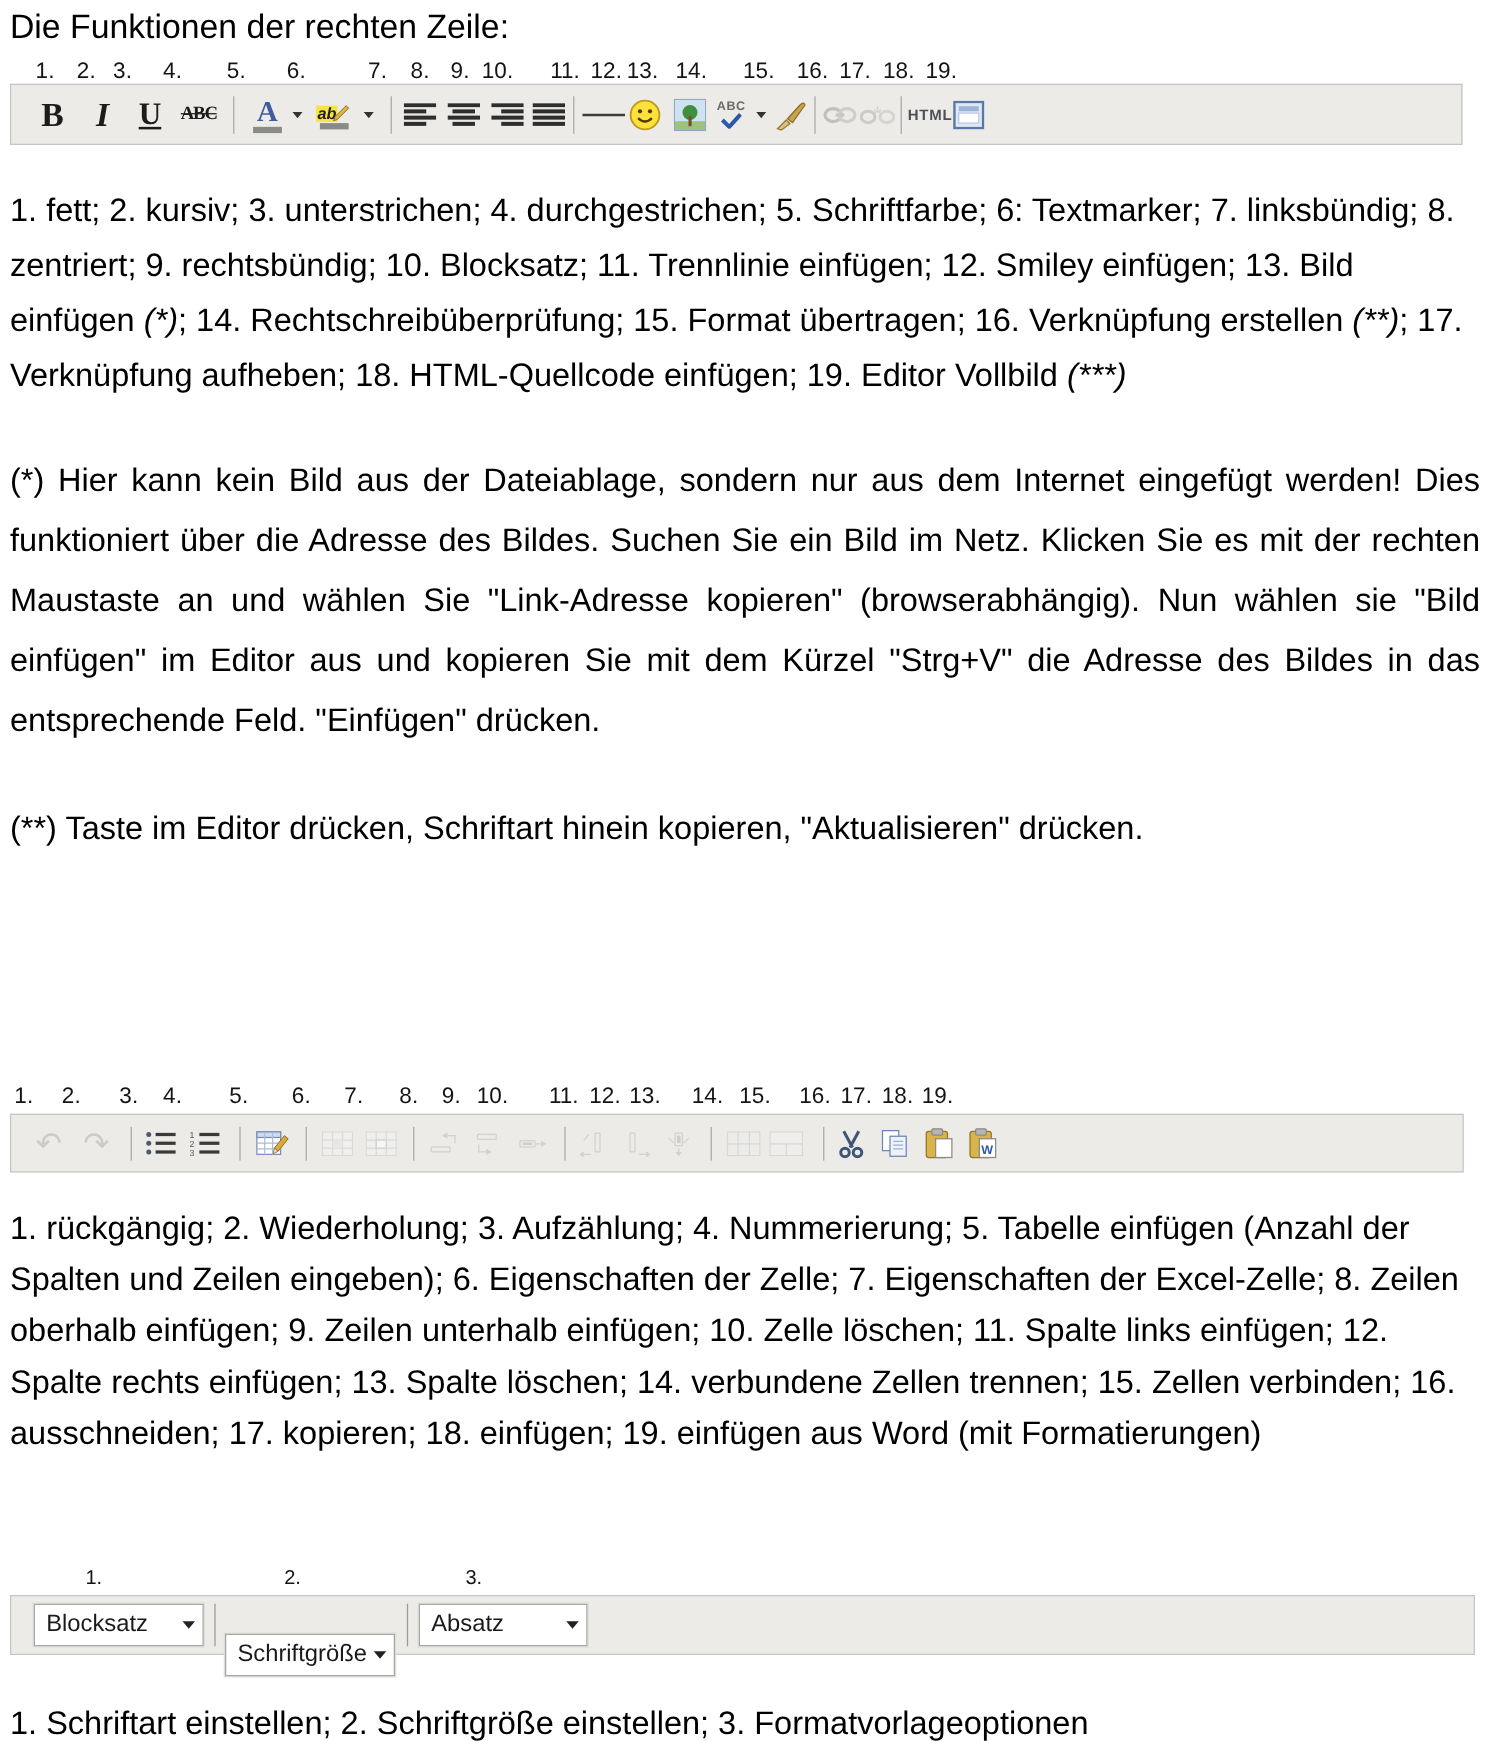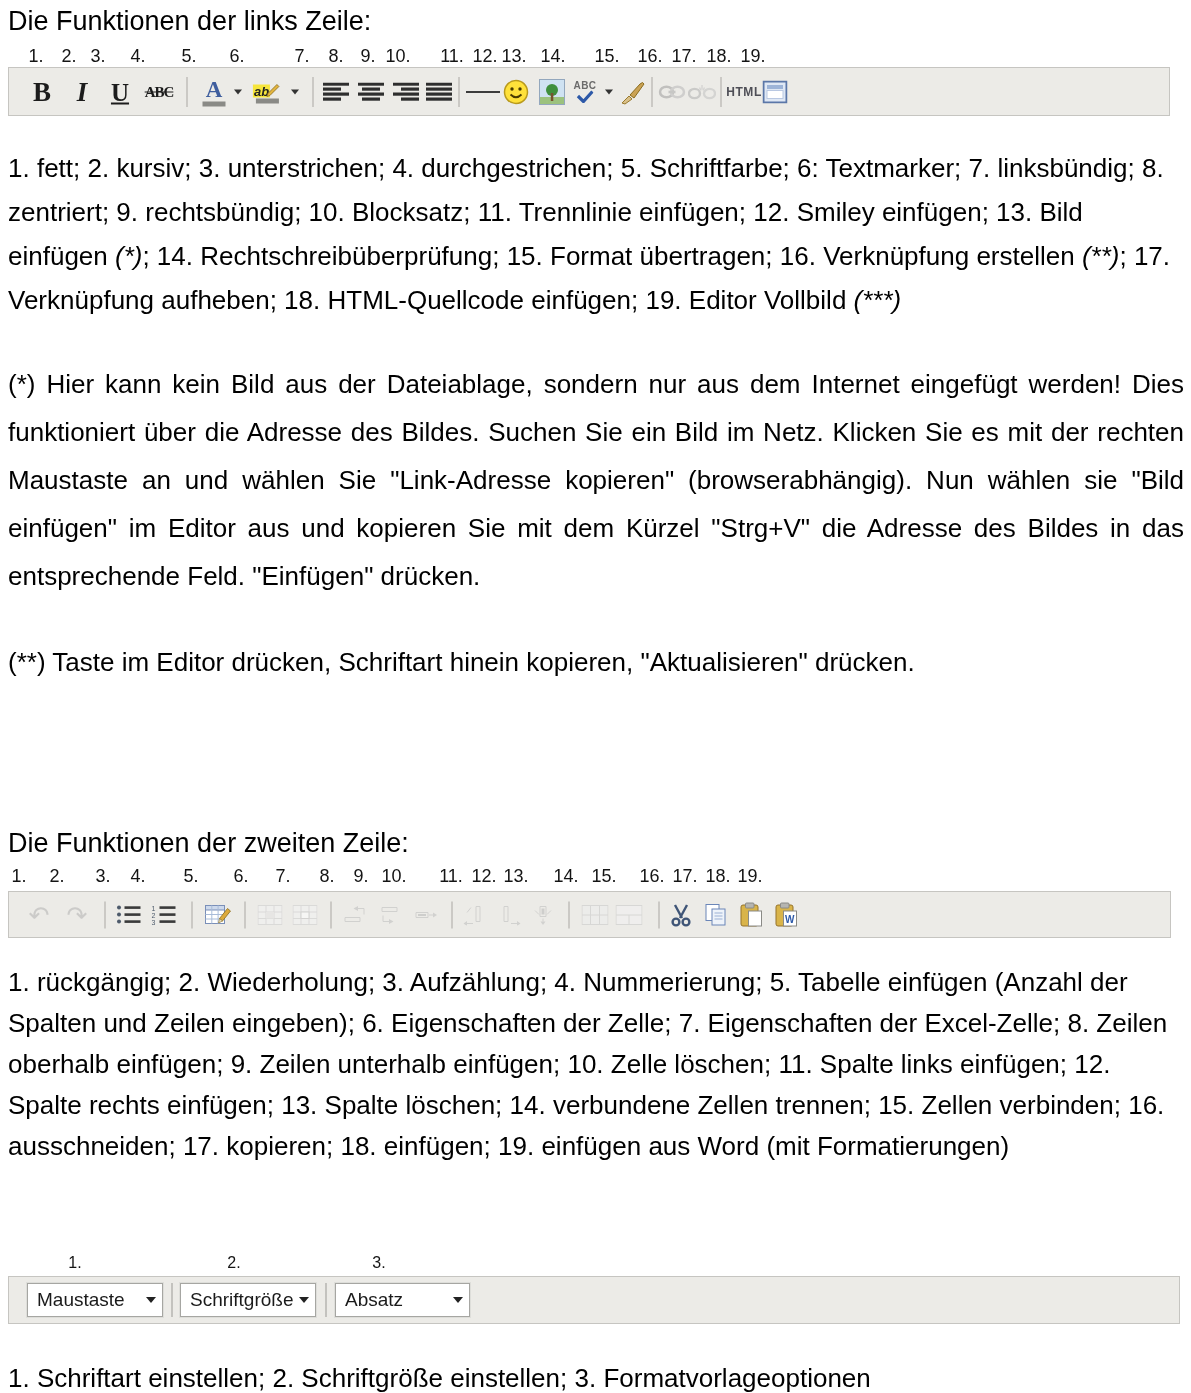--- a/index.html
+++ b/index.html
@@ -28,21 +28,21 @@
   .sel-label{font-size:19px;padding-left:9px;flex:1;color:#1a1a1a;white-space:nowrap;overflow:hidden;}
   .sel-arrow{width:22px;display:flex;justify-content:center;align-items:center;}
   .sel-tri{width:0;height:0;border-left:5px solid transparent;border-right:5px solid transparent;border-top:6px solid #222;}
   .htmlTxt{font-size:12px;font-weight:bold;color:#4f4f57;letter-spacing:.6px;}
 </style>
 </head>
 <body>
 
 <div class="page">
 
-  <div class="hd" style="top:6px">Die Funktionen der links Zeile:</div>
+  <div class="hd" style="top:6px">Die Funktionen der rechten Zeile:</div>
   <div class="numrow" style="top:46px" data-numbers="toolbar1">
       <span class="num" style="left: 36px;">1.</span>
       <span class="num" style="left: 69px;">2.</span>
       <span class="num" style="left: 98px;">3.</span>
       <span class="num" style="left: 138px;">4.</span>
       <span class="num" style="left: 189px;">5.</span>
       <span class="num" style="left: 237px;">6.</span>
       <span class="num" style="left: 302px;">7.</span>
       <span class="num" style="left: 336px;">8.</span>
       <span class="num" style="left: 368px;">9.</span>
@@ -189,21 +189,20 @@
           <rect x="4.5" y="4.5" width="16" height="4" fill="#9db4d8"></rect>
           <rect x="4.5" y="10" width="16" height="8" fill="#ffffff" stroke="#b9c8e2"></rect>
         </svg>
       </div>
     </div>
 
   <div class="para" style="top:146px"><span>1. fett; 2. kursiv; 3. unterstrichen; 4. durchgestrichen; 5. Schriftfarbe; 6: Textmarker; 7. linksbündig; 8. zentriert; 9. rechtsbündig; 10. Blocksatz; 11. Trennlinie einfügen; 12. Smiley einfügen; 13. Bild einfügen </span><span style="font-style: italic;">(*)</span><span>; 14. Rechtschreibüberprüfung; 15. Format übertragen; 16. Verknüpfung erstellen </span><span style="font-style: italic;">(**)</span><span>; 17. Verknüpfung aufheben; 18. HTML-Quellcode einfügen; 19. Editor Vollbild </span><span style="font-style: italic;">(***)</span></div>
   <div class="para just" style="top:360px;line-height:48px">(*) Hier kann kein Bild aus der Dateiablage, sondern nur aus dem Internet eingefügt werden! Dies funktioniert über die Adresse des Bildes. Suchen Sie ein Bild im Netz. Klicken Sie es mit der rechten Maustaste an und wählen Sie "Link-Adresse kopieren" (browserabhängig). Nun wählen sie "Bild einfügen" im Editor aus und kopieren Sie mit dem Kürzel "Strg+V" die Adresse des Bildes in das entsprechende Feld. "Einfügen" drücken.</div>
   <div class="para" style="top:640px">(**) Taste im Editor drücken, Schriftart hinein kopieren, "Aktualisieren" drücken.</div>
 
-  <div class="hd" style="top:828px">Die Funktionen der zweiten Zeile:</div>
   <div class="numrow" style="top:866px" data-numbers="toolbar2">
       <span class="num" style="left: 19px;">1.</span>
       <span class="num" style="left: 57px;">2.</span>
       <span class="num" style="left: 103px;">3.</span>
       <span class="num" style="left: 138px;">4.</span>
       <span class="num" style="left: 191px;">5.</span>
       <span class="num" style="left: 241px;">6.</span>
       <span class="num" style="left: 283px;">7.</span>
       <span class="num" style="left: 327px;">8.</span>
       <span class="num" style="left: 361px;">9.</span>
@@ -366,27 +365,27 @@
 
   <div class="para" style="top:962px;line-height:41px">1. rückgängig; 2. Wiederholung; 3. Aufzählung; 4. Nummerierung; 5. Tabelle einfügen (Anzahl der Spalten und Zeilen eingeben); 6. Eigenschaften der Zelle; 7. Eigenschaften der Excel-Zelle; 8. Zeilen oberhalb einfügen; 9. Zeilen unterhalb einfügen; 10. Zelle löschen; 11. Spalte links einfügen; 12. Spalte rechts einfügen; 13. Spalte löschen; 14. verbundene Zellen trennen; 15. Zellen verbinden; 16. ausschneiden; 17. kopieren; 18. einfügen; 19. einfügen aus Word (mit Formatierungen)</div>
 
   <div class="numrow" style="top:1254px" data-numbers="toolbar3">
       <span class="num" style="left: 75px;">1.</span>
       <span class="num" style="left: 234px;">2.</span>
       <span class="num" style="left: 379px;">3.</span>
     </div>
   <div class="tbar tb3" style="top:1276px;height:46px;width:1170px">
       <div class="sel" style="left: 18px; width: 134px;">
-        <span class="sel-label">Maustaste</span>
+        <span class="sel-label">Blocksatz</span>
         <span class="sel-arrow">
           <span class="sel-tri"></span>
         </span>
       </div>
       <div class="tsep" style="left: 163px;"></div>
-      <div class="sel" style="left: 171px; width: 134px;">
+      <div class="sel" style="left: 171px; width: 134px; margin-top: 24px;">
         <span class="sel-label">Schriftgröße</span>
         <span class="sel-arrow">
           <span class="sel-tri"></span>
         </span>
       </div>
       <div class="tsep" style="left: 317px;"></div>
       <div class="sel" style="left: 326px; width: 133px; justify-content: center;">
         <span class="sel-label">Absatz</span>
         <span class="sel-arrow">
           <span class="sel-tri"></span>

